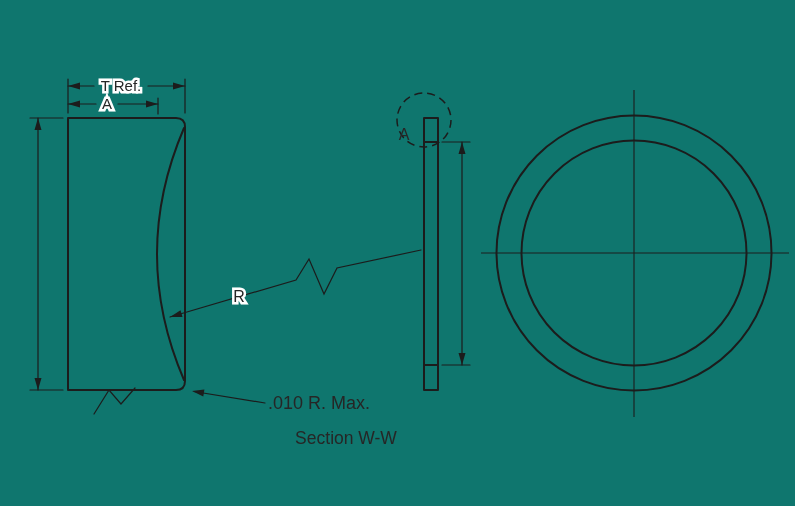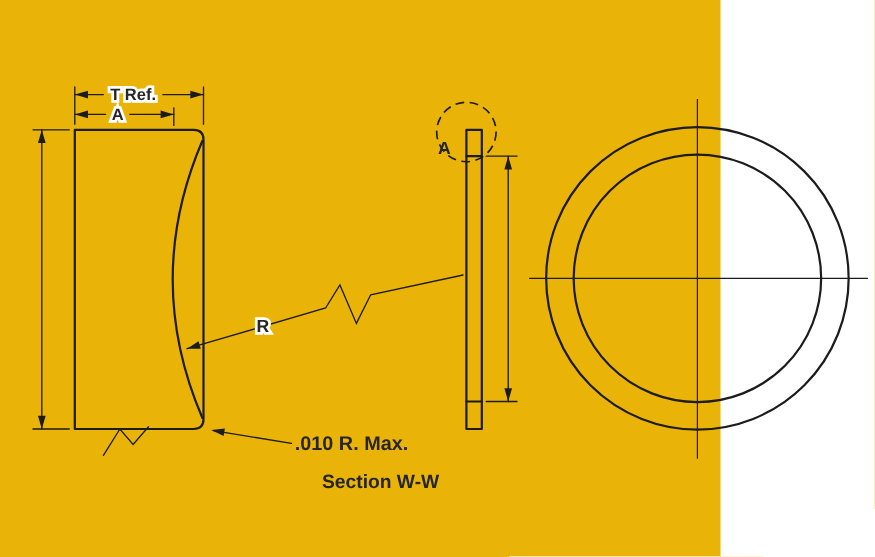--- a/index.html
+++ b/index.html
@@ -4,24 +4,23 @@
 <style>
   html, body {
     margin: 0;
     padding: 0;
     background: #ffffff;
     width: 795px;
     height: 506px;
     overflow: hidden;
   }
   .canvas {
-    width: 655px;
+    width: 795px;
     height: 506px;
-    background: #eab308;
-    font-weight: bold;
+    background: #0f766e;
   }
   svg { display: block; }
 
   .part {
     stroke: #1c1c1c;
     stroke-width: 2;
     fill: none;
     stroke-linejoin: round;
     stroke-linecap: round;
   }

